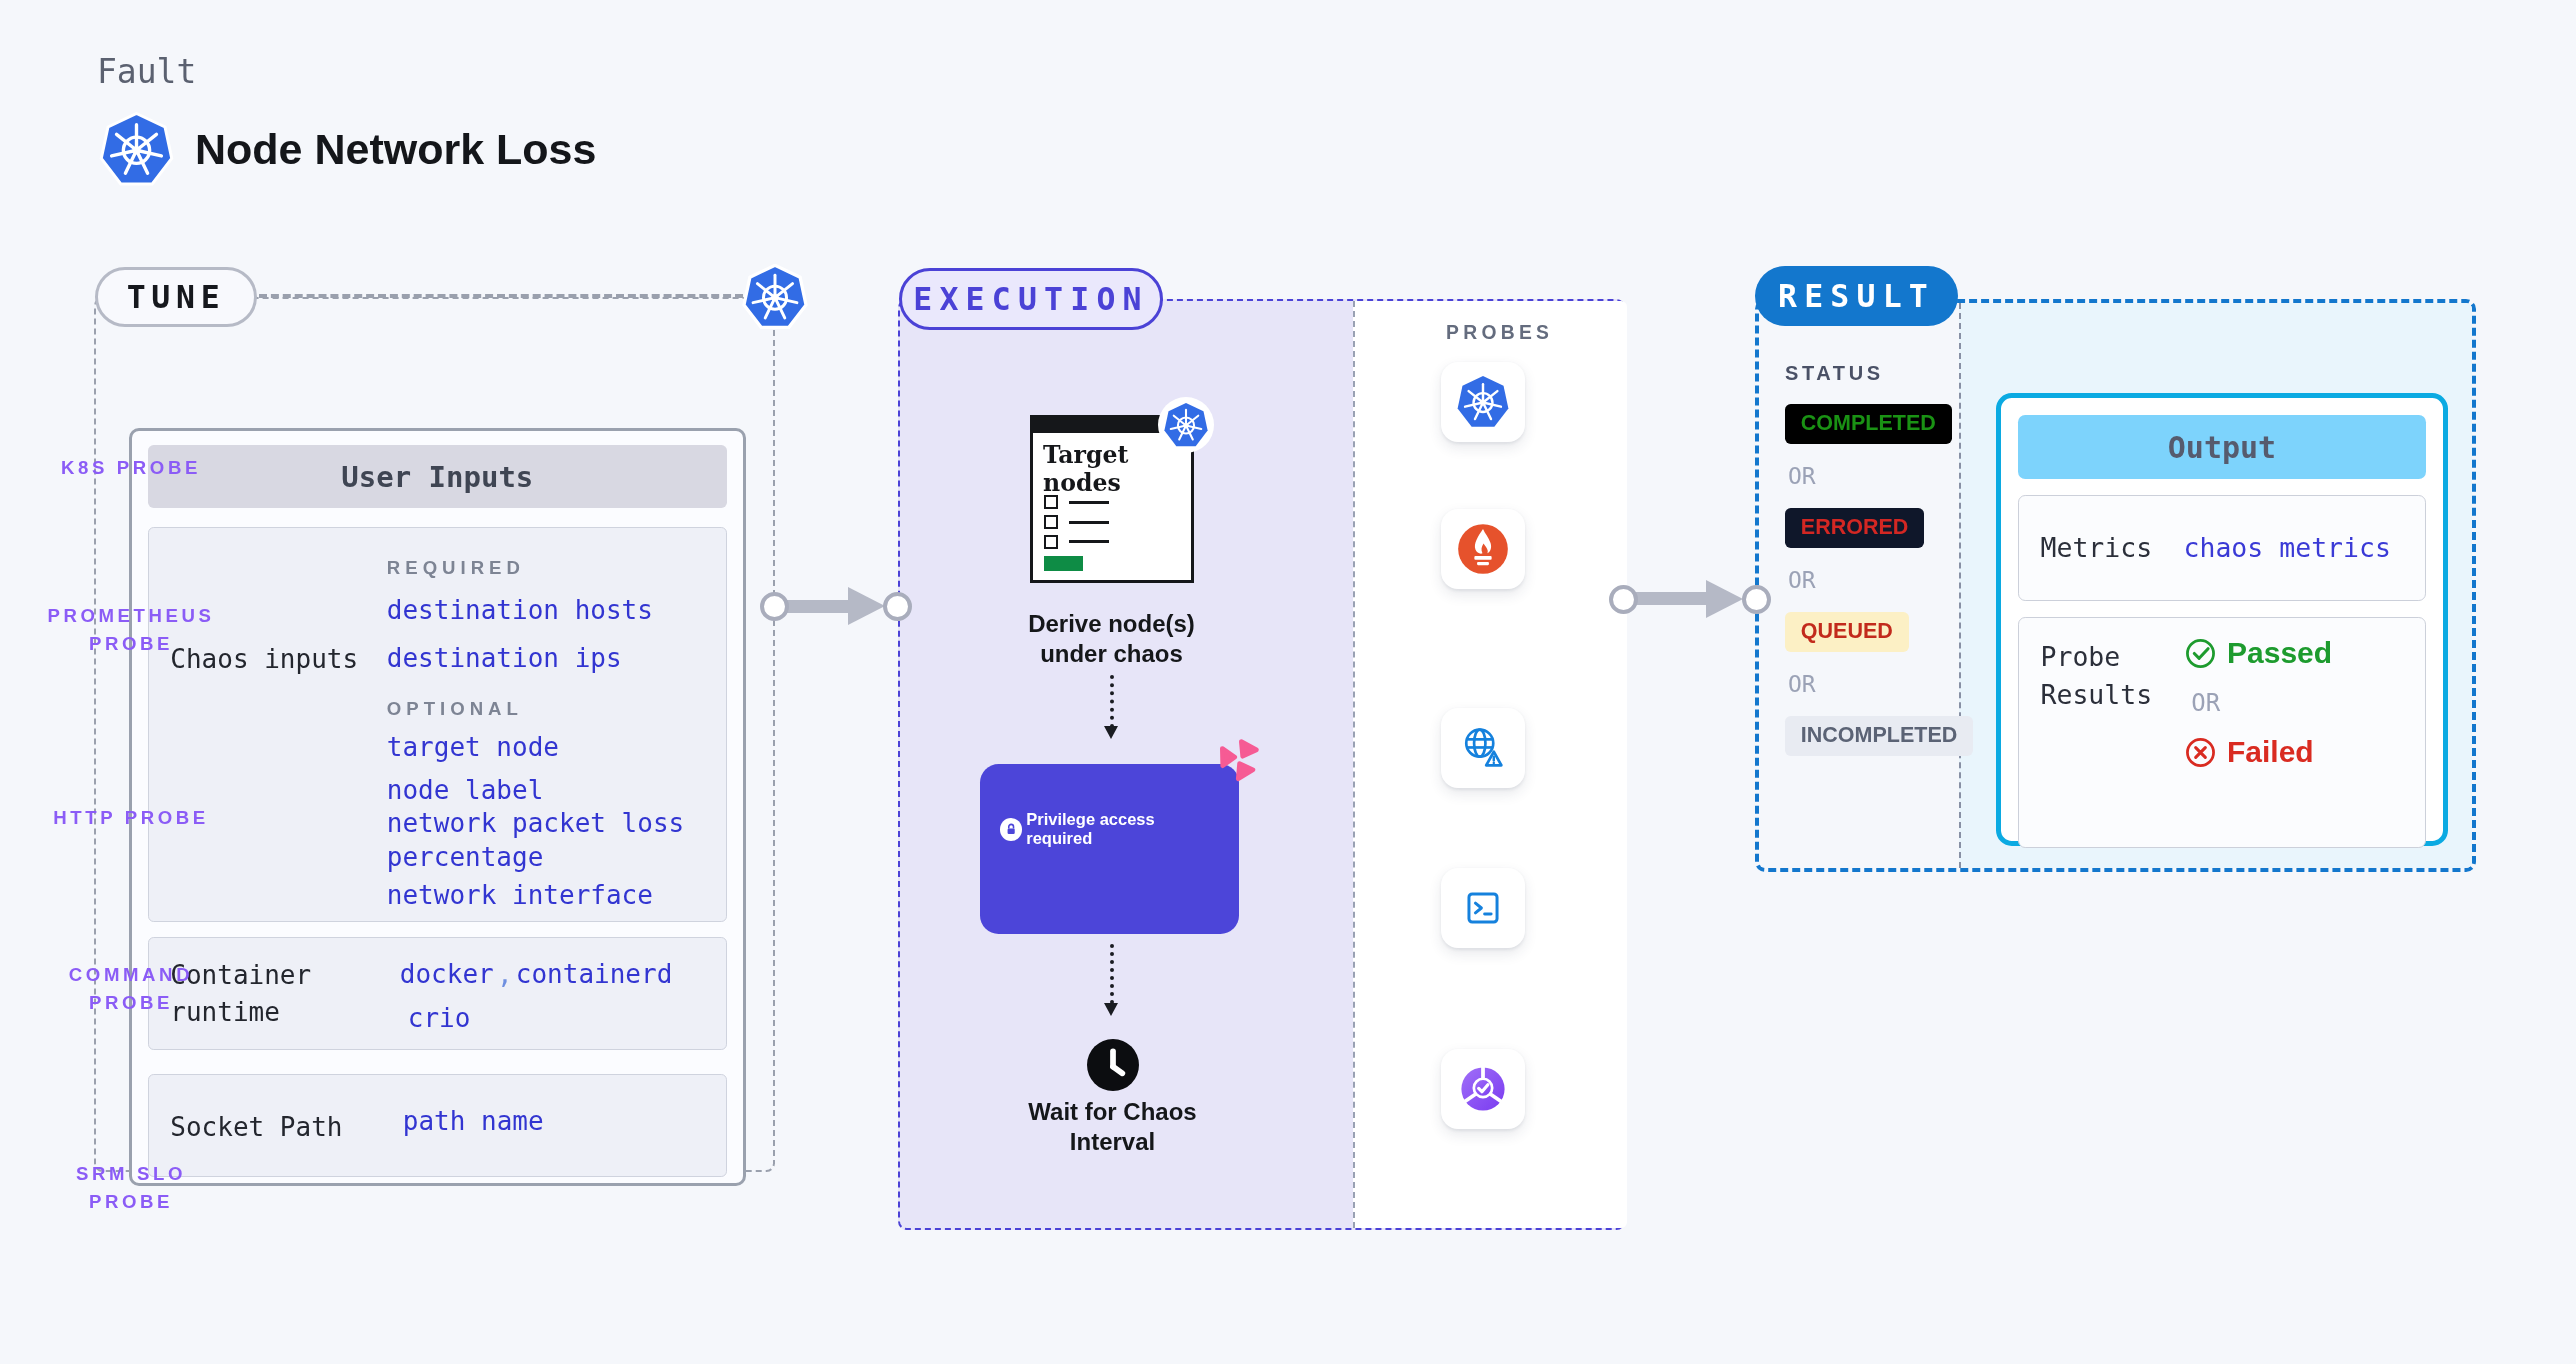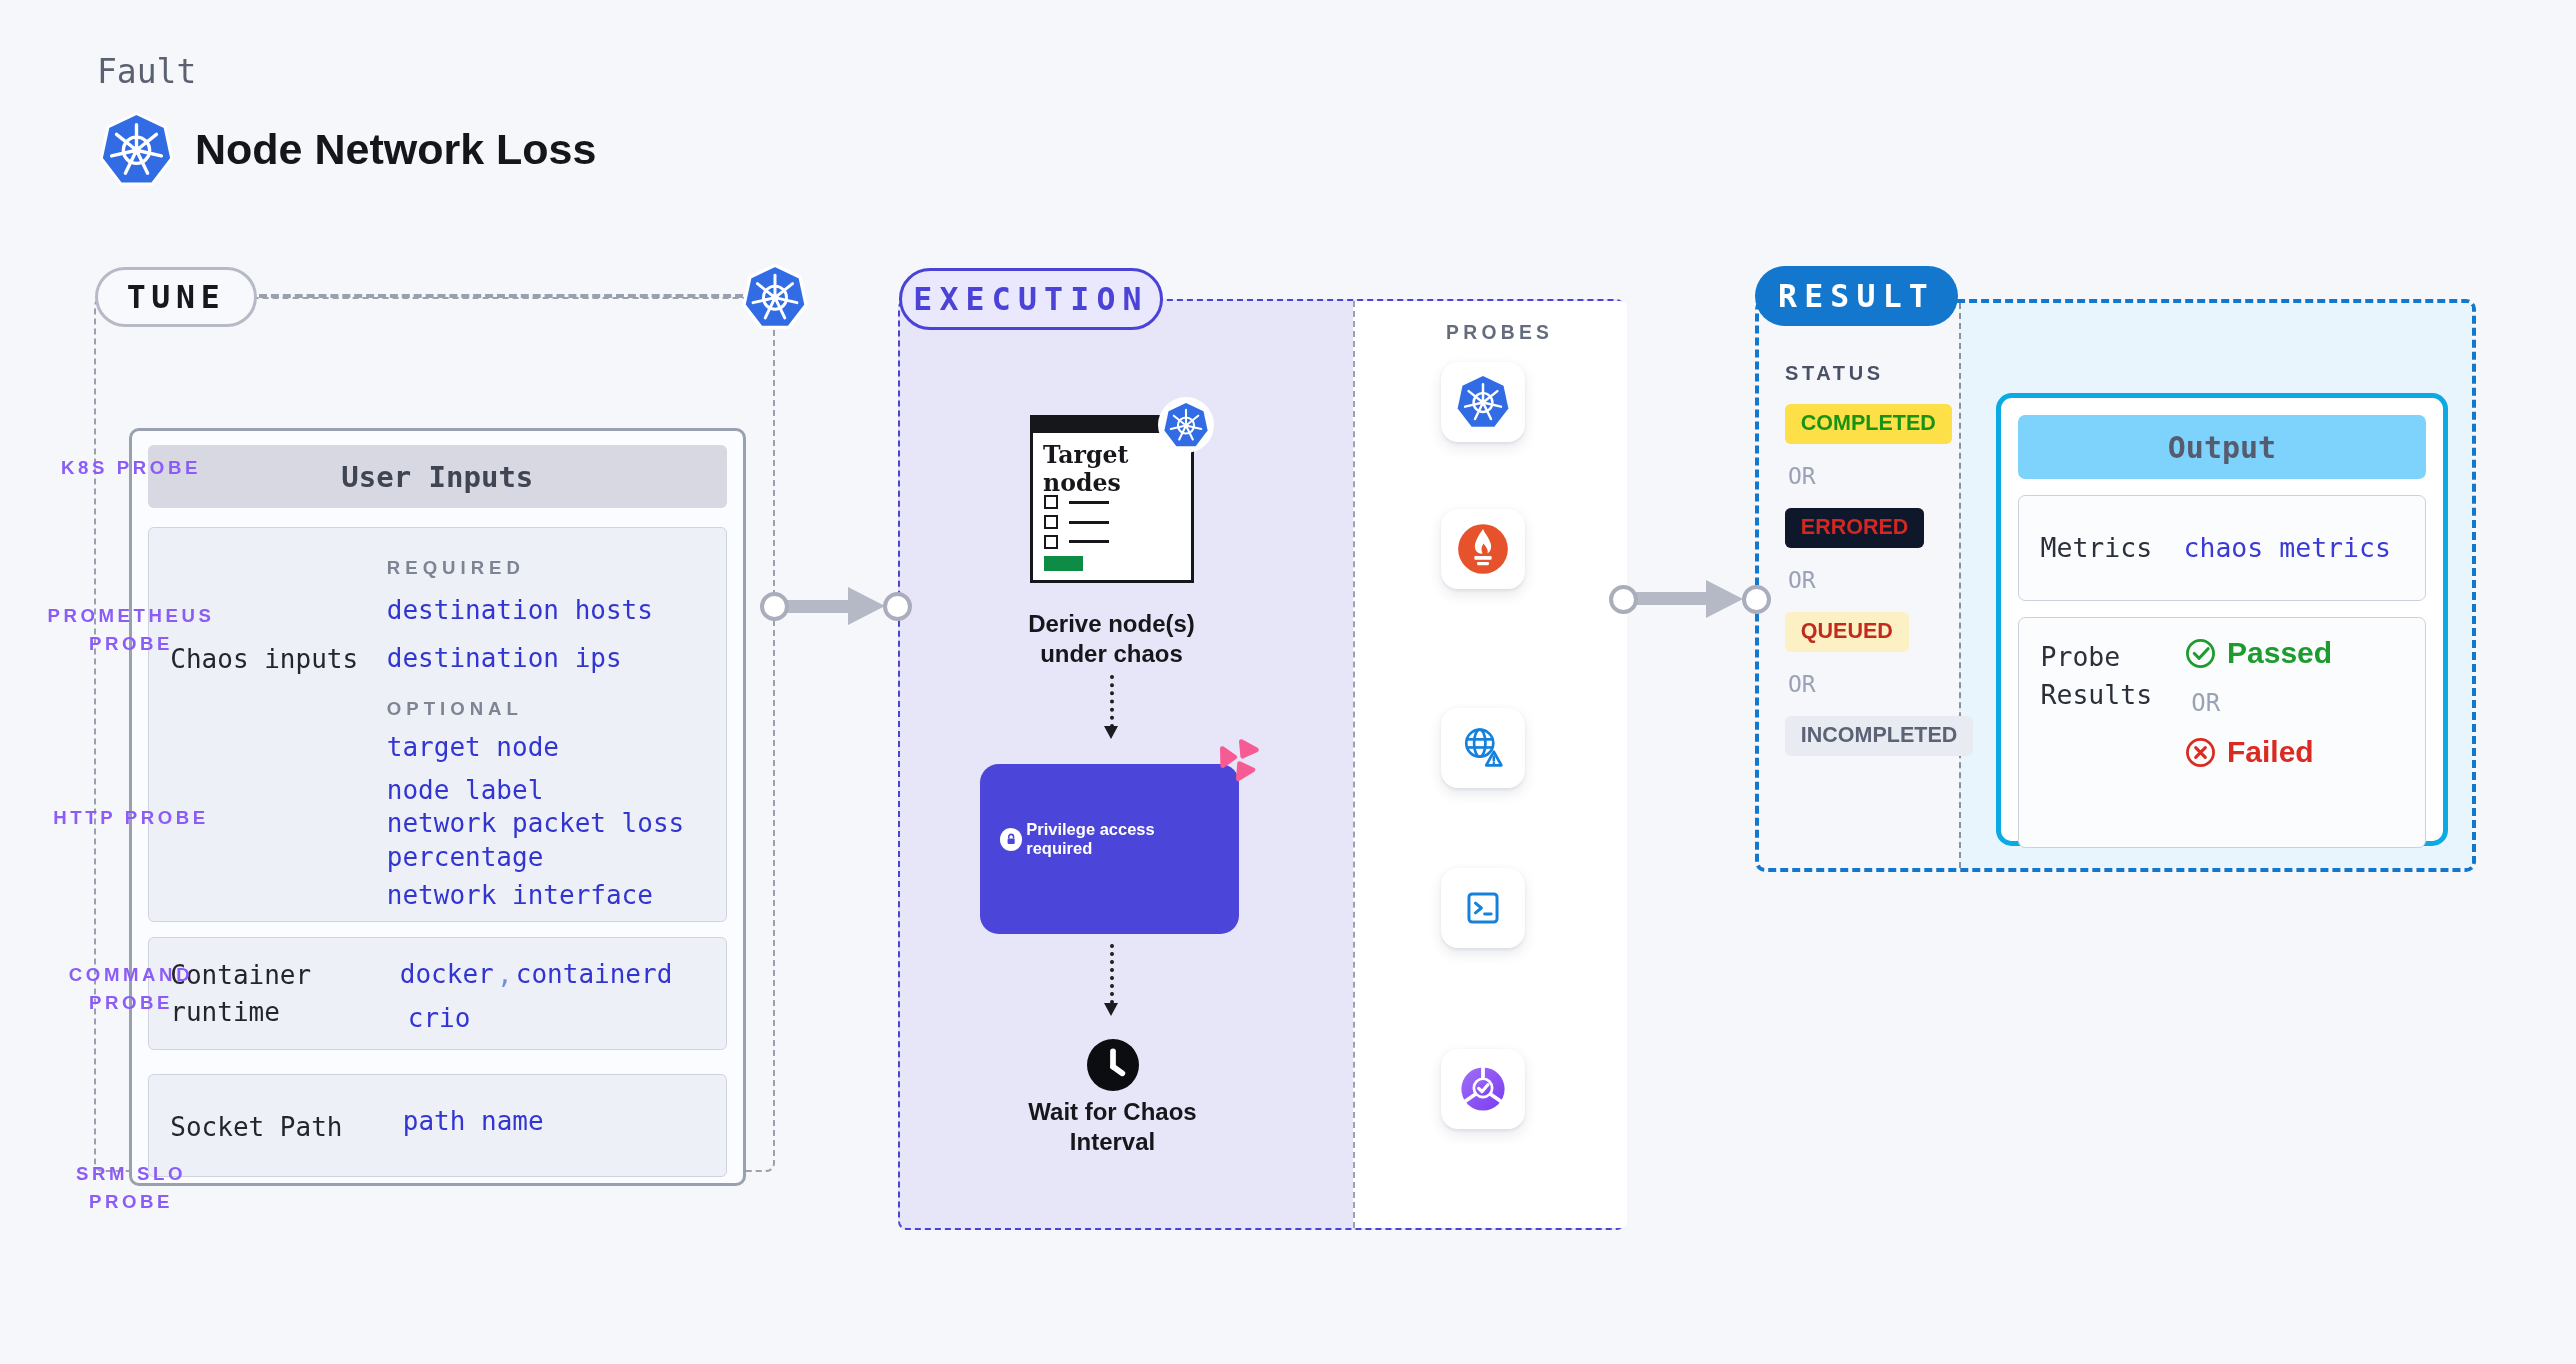--- a/index.html
+++ b/index.html
@@ -80,21 +80,21 @@
     border-radius:50%; z-index:4; }
   .k8s-target { left:1163px; top:402px; width:46px; height:46px; z-index:5; }
 
   .flow-caption { text-align:center; font-size:24px; font-weight:bold; color:#15171a; line-height:1.24; }
   .derive-caption { left:1004px; top:609px; width:215px; }
   .wait-caption   { left:1011px; top:1097px; width:203px; }
 
   .induce-card { left:980px; top:764px; width:259px; height:170px; background:#4c45d9;
     border-radius:18.6px; z-index:3; padding:29px 20px 0; }
   .induce-title { text-align:center; font-size:25px; font-weight:bold; color:#ffffff; line-height:1.28; }
-  .priv-row { display:flex; align-items:center; justify-content:center; gap:4px; margin-top:27px; }
+  .priv-row { display:flex; align-items:center; justify-content:center; gap:4px; margin-top:17px; }
   .lock-circle { width:23px; height:23px; border-radius:50%; background:#ffffff;
     display:flex; align-items:center; justify-content:center; }
   .lock-circle svg { width:14.3px; height:14.3px; }
   .priv-text { font-size:16.5px; color:#ffffff; font-weight:600; }
   .pink-icon { left:1216px; top:736px; width:46px; height:46px; z-index:4; }
 
   .clock { left:1087px; top:1039px; width:52px; height:52px; border-radius:50%; background:#0c0d10;
     display:flex; align-items:center; justify-content:center; }
   .clock svg { width:52px; height:52px; }
 
@@ -102,21 +102,21 @@
   .result-box { left:1755px; top:299px; width:721px; height:573px;
     border:4.3px dashed #1377cd; border-radius:10px; }
   .result-cyan { position:absolute; left:200px; top:0; right:0; bottom:0;
     background:#e9f5fc; border-radius:0 5.7px 5.7px 0; }
   .result-divider { position:absolute; left:200px; top:0; bottom:0; border-left:2.1px dashed #8890a4; }
   .status-col { left:1785px; top:362px; width:179px; display:flex; flex-direction:column;
     align-items:flex-start; gap:19.3px; z-index:3; }
   .status-heading { font-size:20px; font-weight:bold; letter-spacing:3.6px; color:#4a5166; }
   .status-badge { display:inline-flex; align-items:center; justify-content:center;
     border-radius:5.7px; font-size:21.5px; font-weight:bold; padding:7.2px 15.8px; }
-  .st-completed  { background:#fde047; color:#1a9214; }
+  .st-completed  { background:#000000; color:#1a9214; }
   .st-errored    { background:#0f172a; color:#d32723; }
   .st-queued     { background:#fcf0c5; color:#c22a1c; }
   .st-incompleted{ background:#e8ebf2; color:#5b6375; }
   .or-label { font-size:23px; color:#9ba2b6; margin-left:2.9px; }
 
   .output-panel { left:1996px; top:393px; width:452px; height:453px; background:#ffffff;
     border:5px solid #0baae2; border-radius:15.8px; padding:17px; z-index:3; }
   .output-header { height:64px; background:#7dd3fc; border-radius:7.2px; display:flex;
     align-items:center; justify-content:center; font-size:30px; font-weight:600; color:#565b6e; }
   .output-row { border:1.4px solid #ccd0da; border-radius:7.2px; background:#fbfcfe; margin-top:15.8px; }

